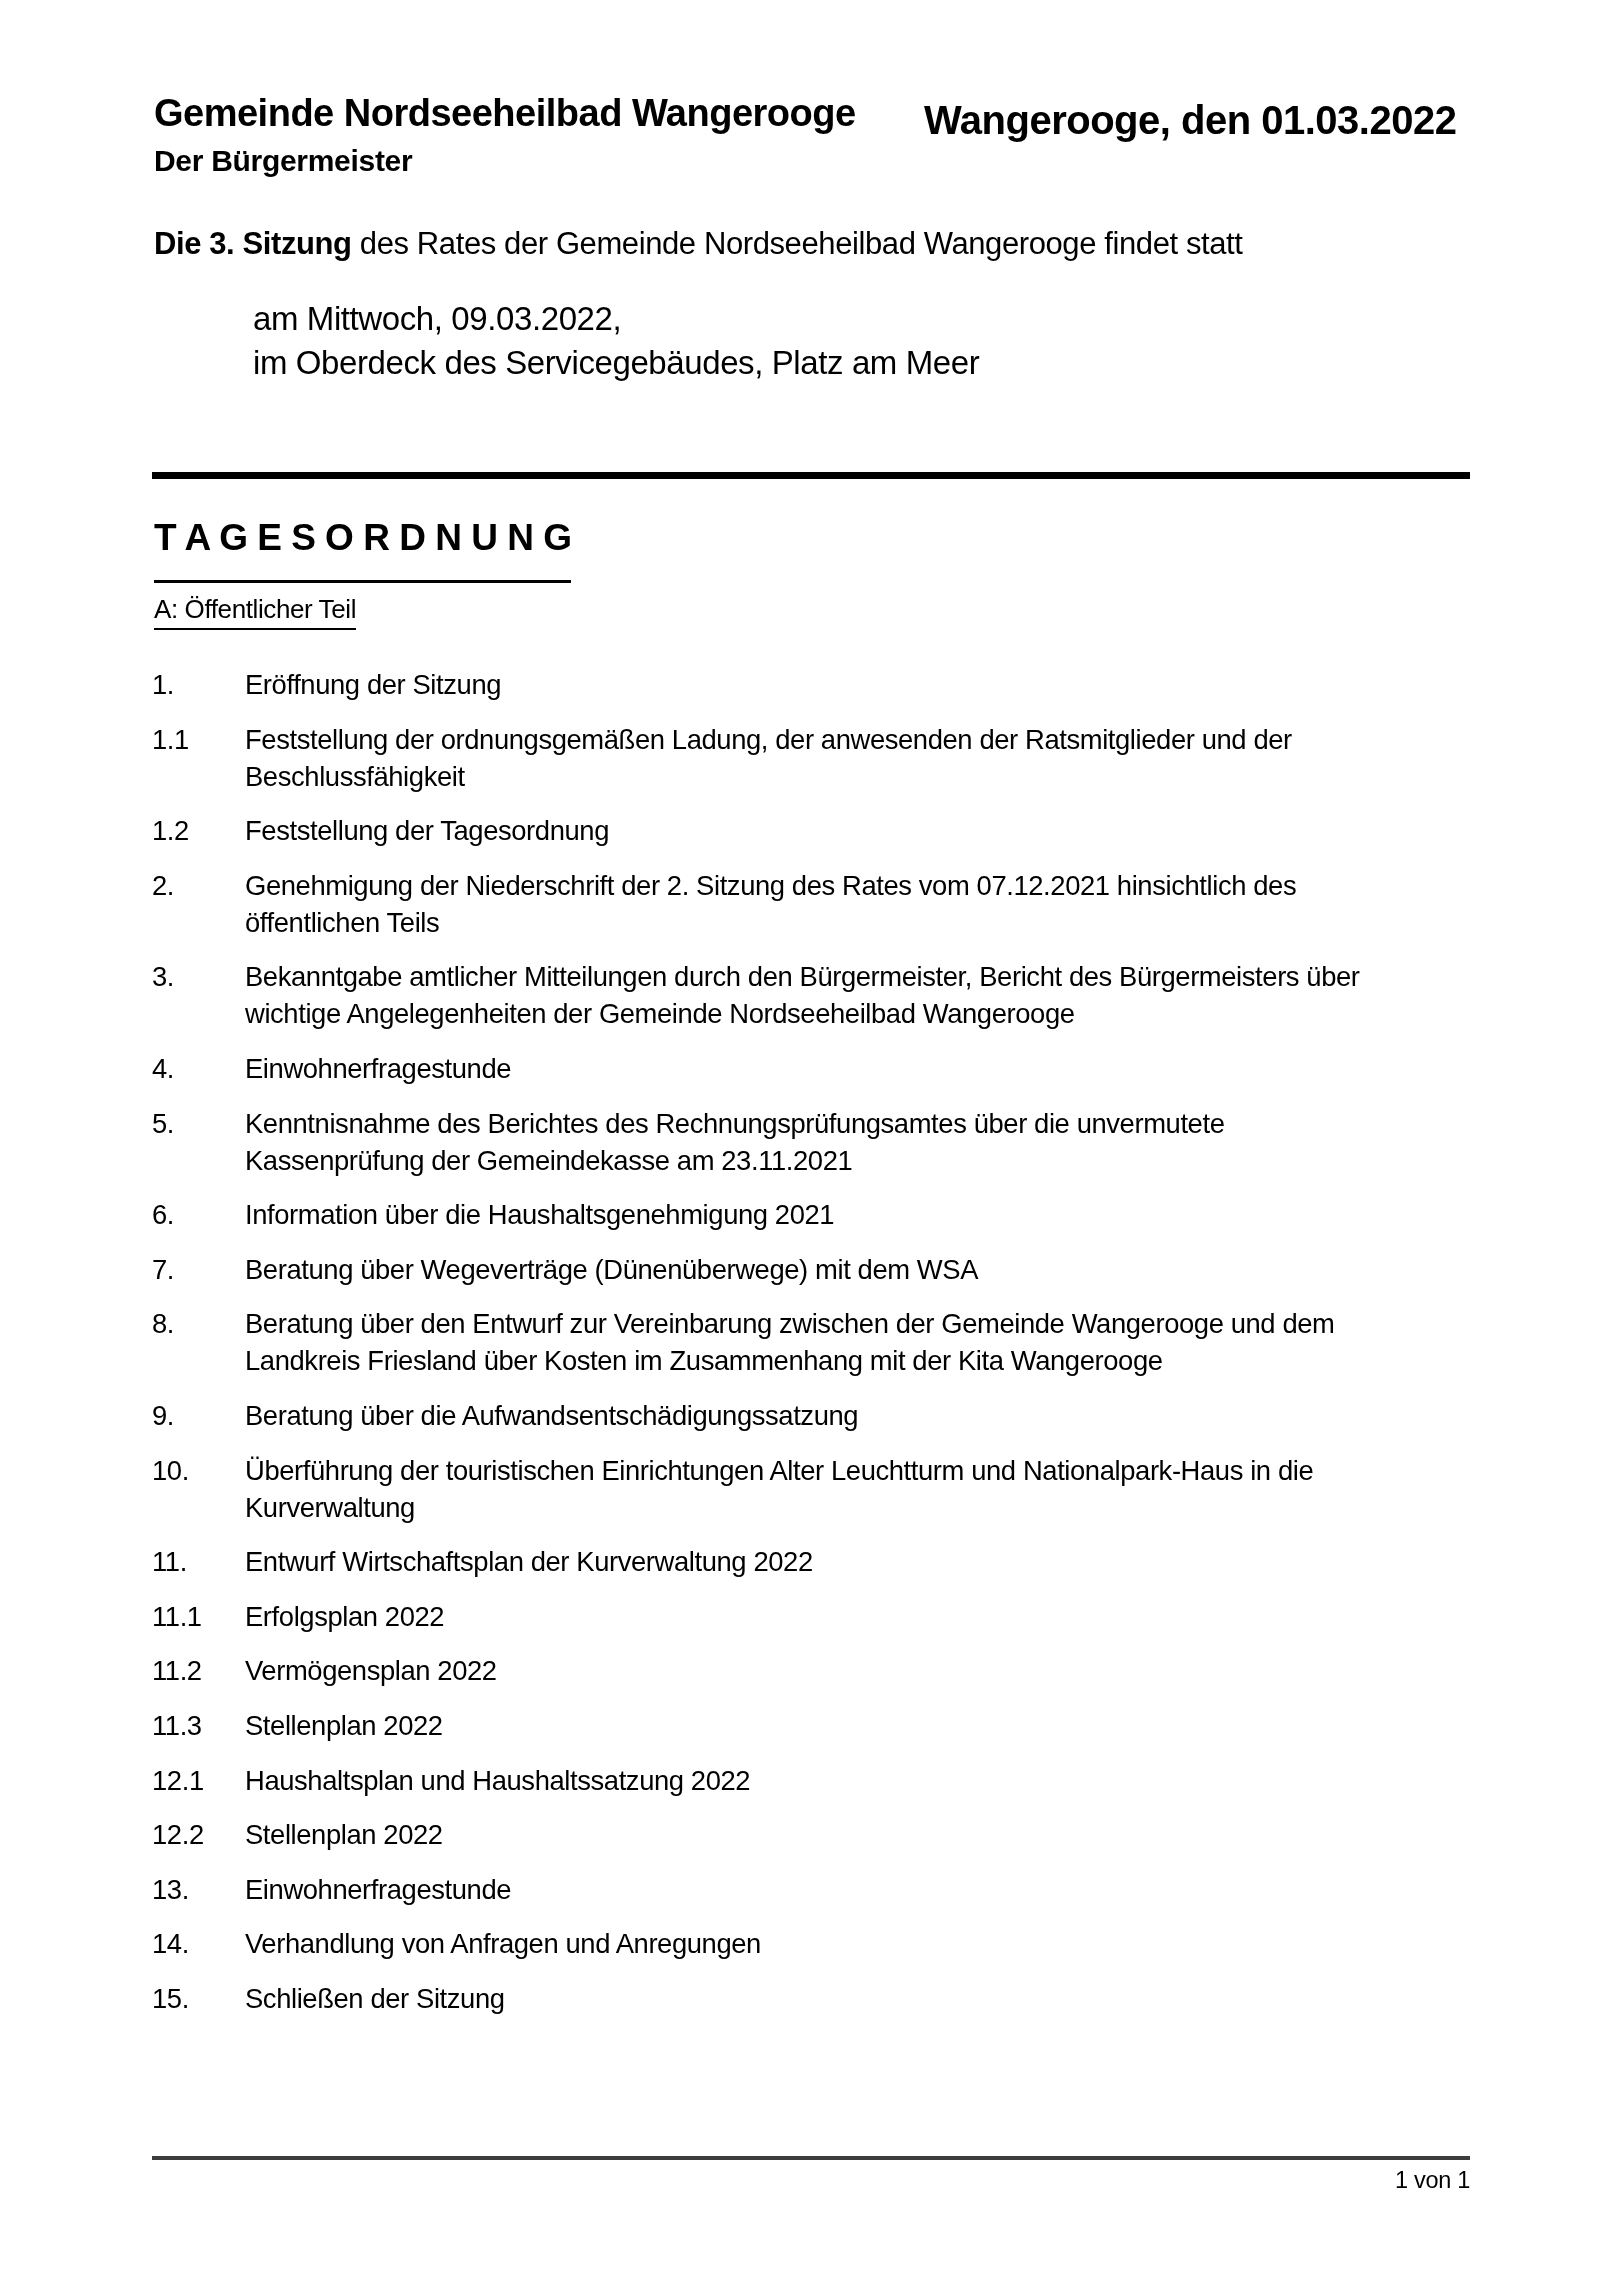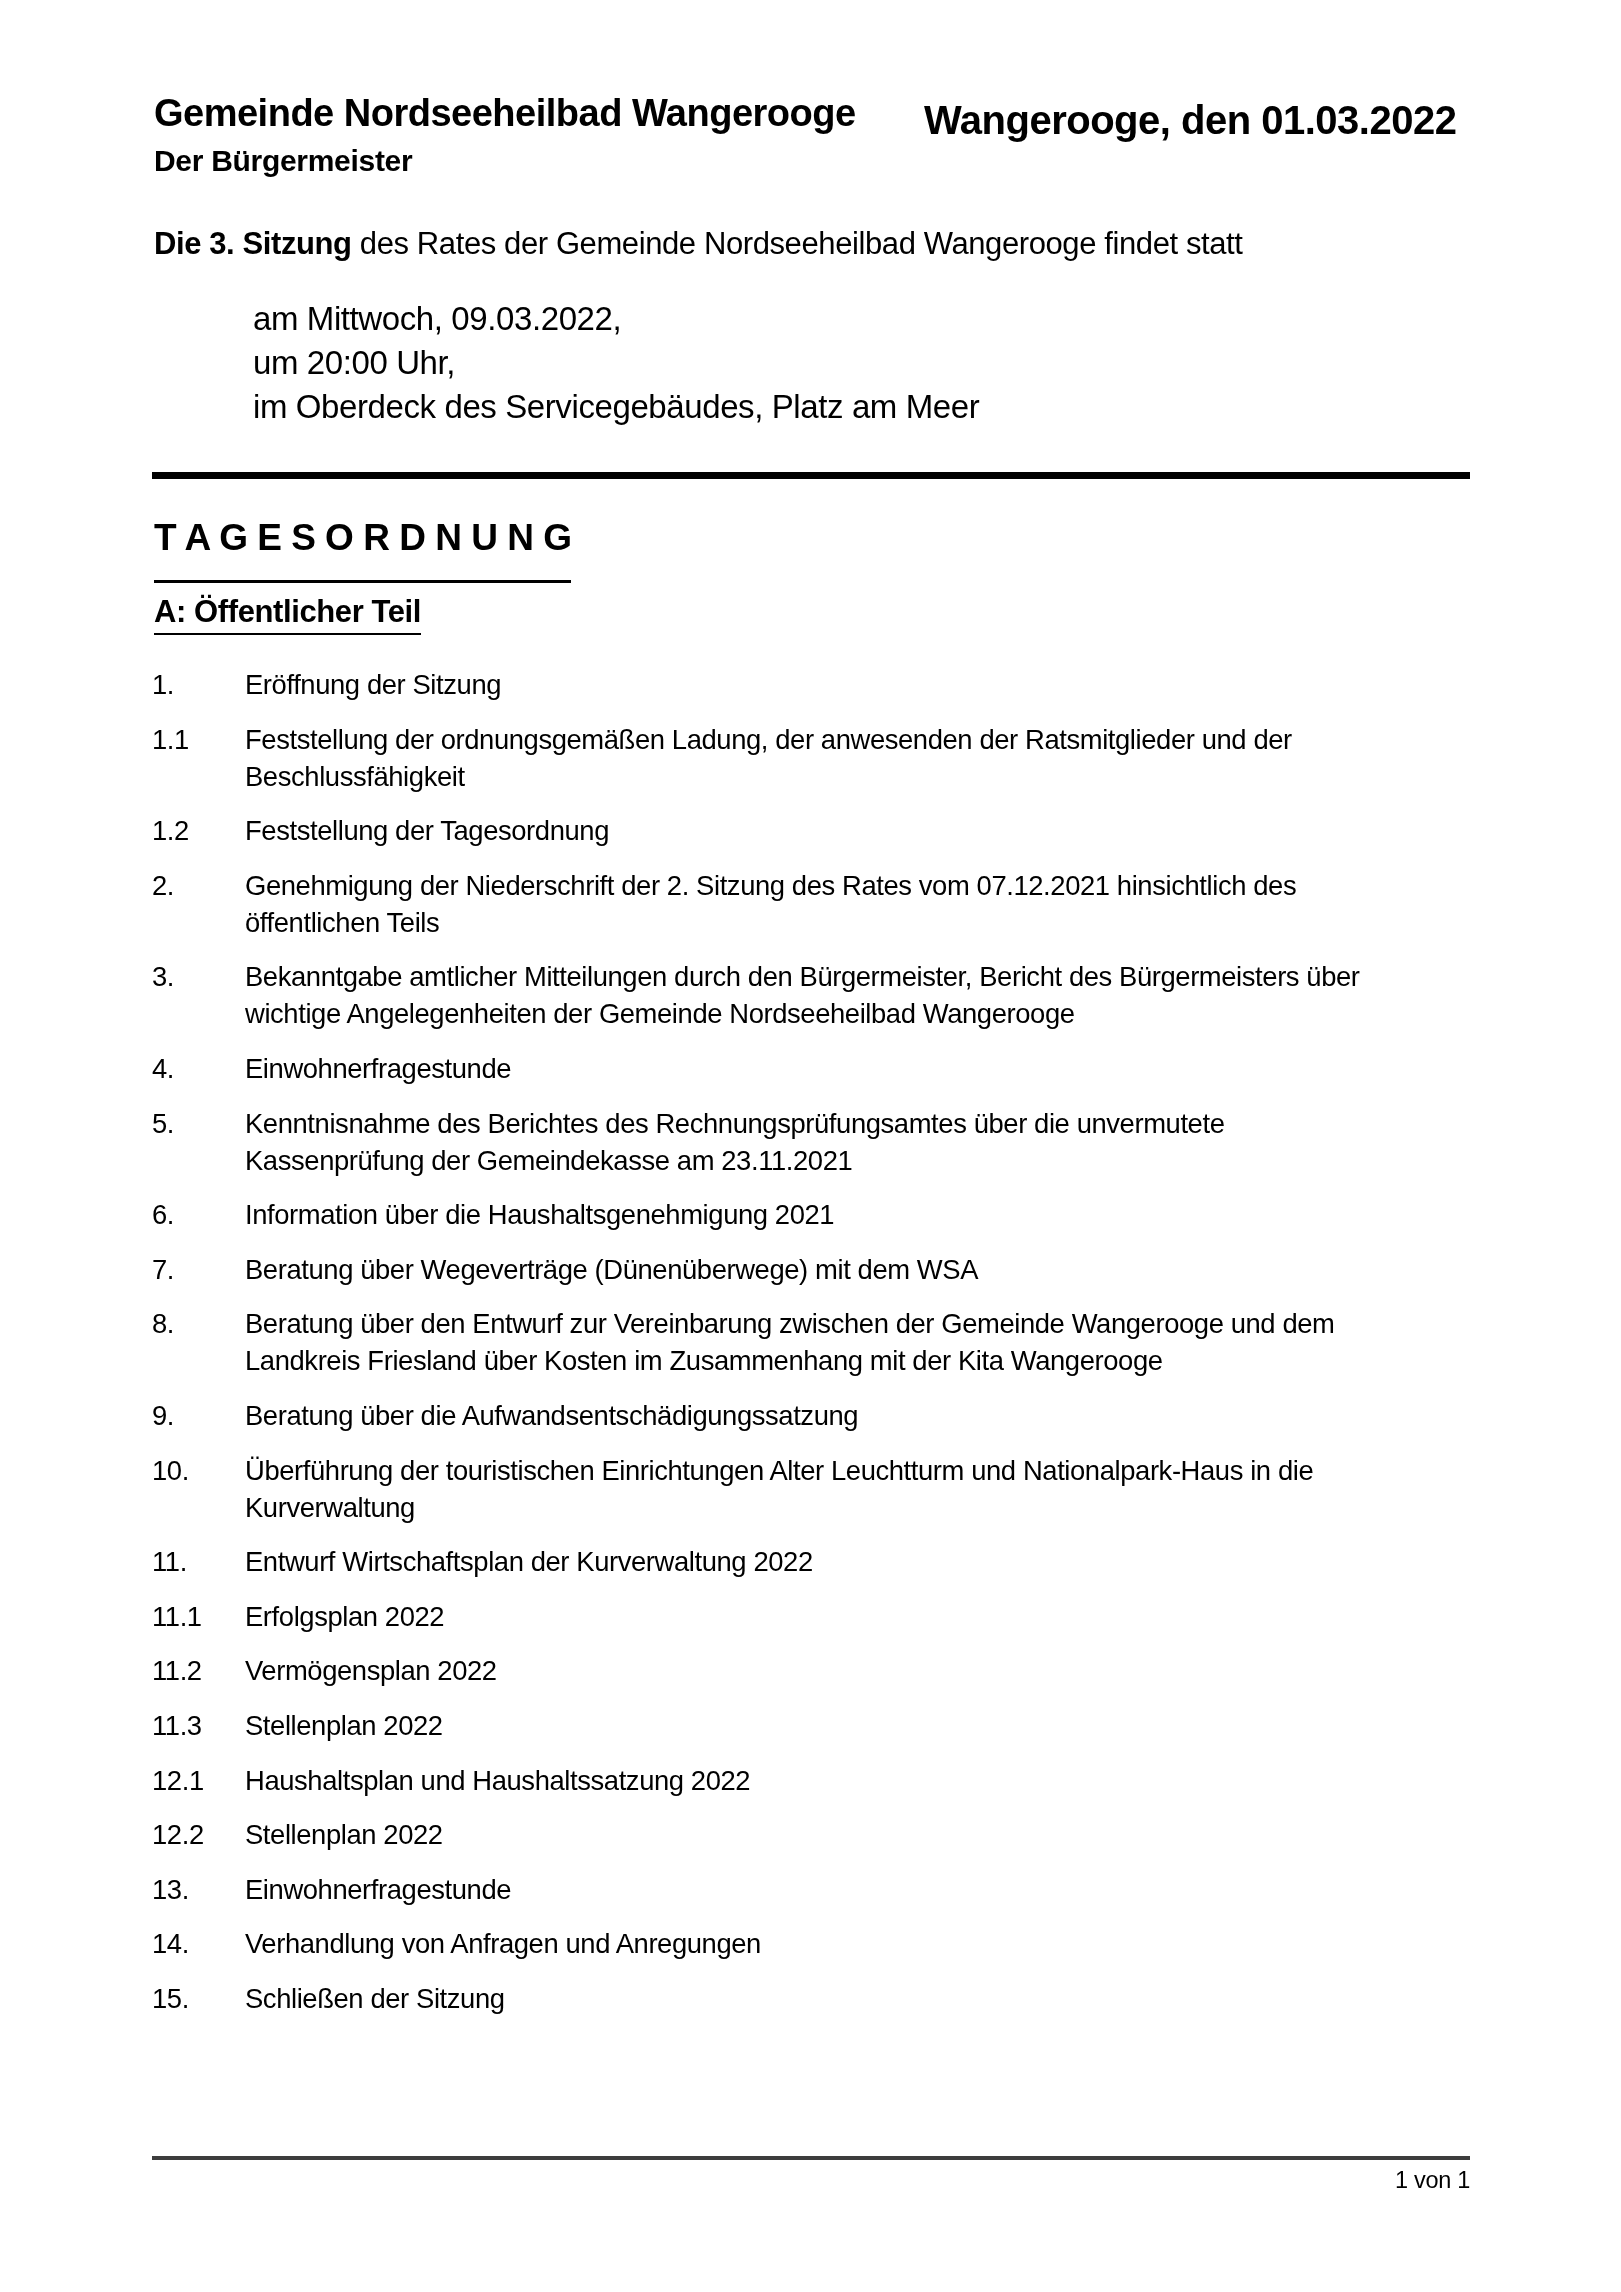--- a/index.html
+++ b/index.html
@@ -76,22 +76,22 @@
     font-weight: bold;
     letter-spacing: -0.5px;
     border-bottom: 3.9px solid #000000;
     padding-bottom: 21px;
     white-space: pre;
   }
   .agenda-section {
     position: absolute;
     left: 154px;
     top: 594px;
-    font-size: 31px;
-    font-weight: bold;
+    font-size: 26px;
+    font-weight: normal;
     letter-spacing: -0.4px;
     border-bottom: 2.9px solid #000000;
     padding-bottom: 2.9px;
     white-space: nowrap;
   }
   .agenda-list {
     position: absolute;
     left: 152px;
     top: 666px;
     width: 1328px;
@@ -140,21 +140,20 @@
   <div class="office">Der Bürgermeister</div>
 
   <div class="place-date">Wangerooge, den 01.03.2022</div>
 
   <div class="intro">
     <span class="intro-lead">Die 3. Sitzung</span><span> des Rates der Gemeinde Nordseeheilbad Wangerooge findet statt</span>
   </div>
 
   <div class="meeting">
     <div>am Mittwoch, 09.03.2022,</div>
-    <div>um 20:00 Uhr,</div>
     <div>im Oberdeck des Servicegebäudes, Platz am Meer</div>
   </div>
 
   <div class="rule-thick" style="background: rgb(0, 0, 0);"></div>
 
   <div class="agenda-title">T A G E S O R D N U N G</div>
 
   <div class="agenda-section">A: Öffentlicher Teil</div>
 
   <div class="agenda-list" id="agenda-list">

